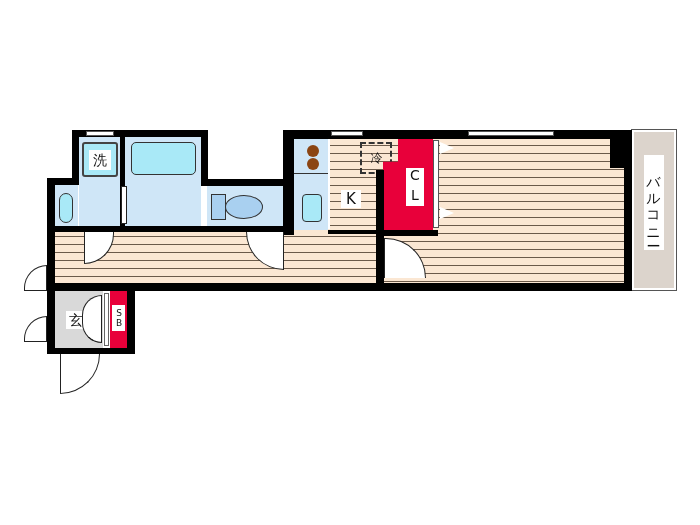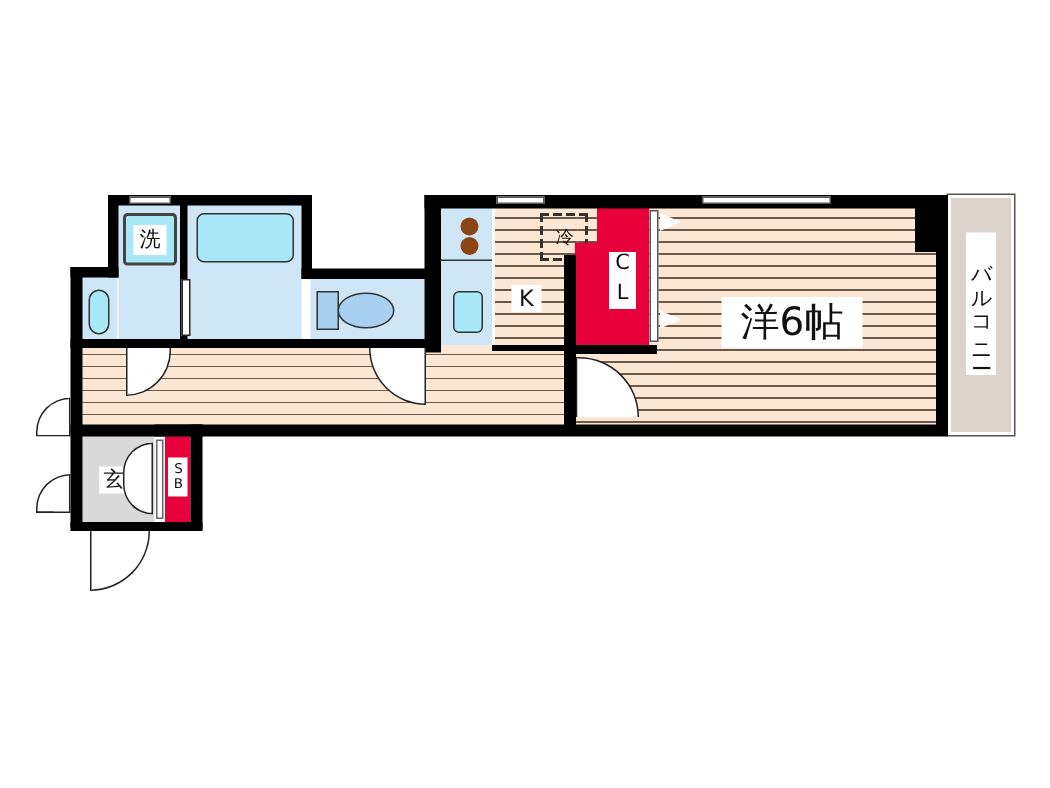--- a/index.html
+++ b/index.html
@@ -48,21 +48,20 @@
   <div class="label" style="left:341px;top:190px;width:20px;height:18px;font-size:15px;">K</div>
 
   <div class="abs" style="left:383px;top:138px;width:50px;height:95px;background:#e8003a;clip-path:polygon(0 25%,30% 25%,30% 0,100% 0,100% 100%,0 100%);"></div>
   <div class="label" style="left:406px;top:168px;width:18px;height:38px;font-size:14px;flex-direction:column;">
     <span style="writing-mode:vertical-rl;text-orientation:upright;letter-spacing:4px;">CL</span>
   </div>
   <div class="abs" style="left:433px;top:140px;width:6px;height:88px;background:#fff;border:1px solid #555;"></div>
   <div class="abs" style="left:440px;top:142px;width:0;height:0;border-top:6px solid transparent;border-bottom:6px solid transparent;border-left:14px solid #fff;"></div>
   <div class="abs" style="left:440px;top:207px;width:0;height:0;border-top:6px solid transparent;border-bottom:6px solid transparent;border-left:14px solid #fff;"></div>
 
-  <div class="label" style="left:481px;top:198px;width:94px;height:34px;font-size:26px;">洋6帖</div>
 
   <div class="abs" style="left:632px;top:130px;width:44px;height:160px;background:#dcd4cc;border:2px solid #fff;outline:1px solid #555;"></div>
   <div class="label" style="left:644px;top:155px;width:20px;height:95px;font-size:14px;">
     <span style="writing-mode:vertical-rl;letter-spacing:2px;">バルコニー</span>
   </div>
   <div class="abs" style="left:624px;top:180px;width:5px;height:95px;background:#fff;border:1px solid #666;"></div>
 
   <div class="grayfloor" style="left:55px;top:289px;width:48px;height:60px;"></div>
   <div class="label" style="left:66px;top:311px;width:20px;height:18px;font-size:14px;">玄</div>
   <div class="abs" style="left:110px;top:291px;width:17px;height:57px;background:#e8003a;"></div>

